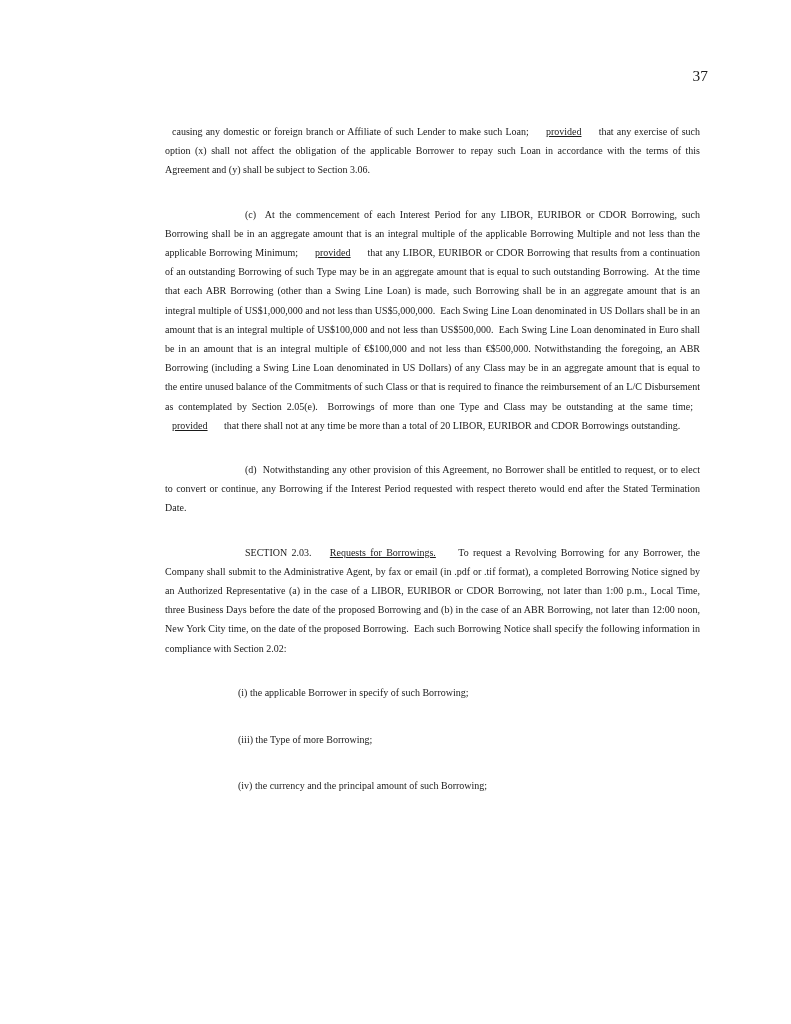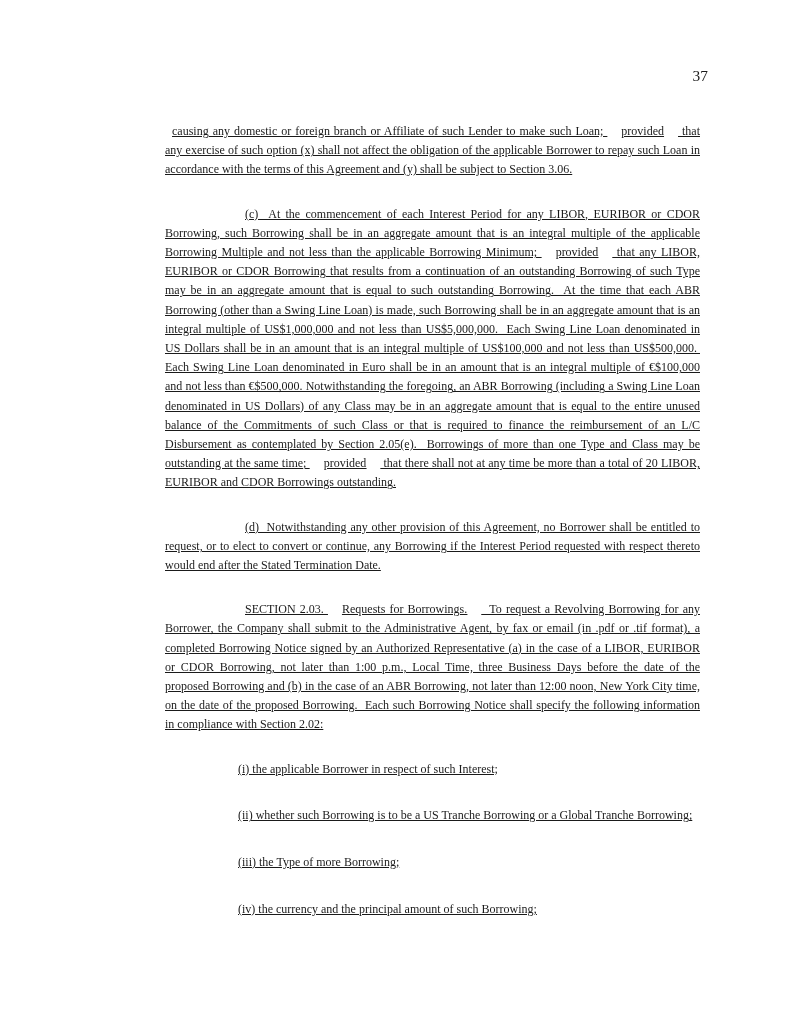--- a/index.html
+++ b/index.html
@@ -20,24 +20,23 @@
     width: 701px;
     text-align: right;
     font-size: 15.4px;
     line-height: 19.2px;
   }
   .content {
     position: absolute;
     left: 137px;
     top: 94px;
     width: 563px;
-    font-size: 12px;
+    font-size: 10px;
     line-height: 19.2px;
     text-align: justify;
-    text-decoration: underline;
   }
   p.para { margin-bottom: 11px; }
   p.para.indent { text-indent: 73px; }
   p.list-item {
     margin-left: 36px;
     text-indent: 37px;
     margin-bottom: 13.5px;
   }
   .ul { text-decoration: underline; }
   .footer {
@@ -58,22 +57,21 @@
   <div class="content">
 
     <p class="para"><span>causing any domestic or foreign branch or Affiliate of such Lender to make such Loan; </span><span class="ul">provided</span><span> that any exercise of such option (x) shall not affect the obligation of the applicable Borrower to repay such Loan in accordance with the terms of this Agreement and (y) shall be subject to Section 3.06.</span></p>
 
     <p class="para indent"><span>(c)&nbsp; At the commencement of each Interest Period for any LIBOR, EURIBOR or CDOR Borrowing, such Borrowing shall be in an aggregate amount that is an integral multiple of the applicable Borrowing Multiple and not less than the applicable Borrowing Minimum; </span><span class="ul">provided</span><span> that any LIBOR, EURIBOR or CDOR Borrowing that results from a continuation of an outstanding Borrowing of such Type may be in an aggregate amount that is equal to such outstanding Borrowing.&nbsp; At the time that each ABR Borrowing (other than a Swing Line Loan) is made, such Borrowing shall be in an aggregate amount that is an integral multiple of US$1,000,000 and not less than US$5,000,000.&nbsp; Each Swing Line Loan denominated in US Dollars shall be in an amount that is an integral multiple of US$100,000 and not less than US$500,000.&nbsp; Each Swing Line Loan denominated in Euro shall be in an amount that is an integral multiple of €$100,000 and not less than €$500,000. Notwithstanding the foregoing, an ABR Borrowing (including a Swing Line Loan denominated in US Dollars) of any Class may be in an aggregate amount that is equal to the entire unused balance of the Commitments of such Class or that is required to finance the reimbursement of an L/C Disbursement as contemplated by Section 2.05(e).&nbsp; Borrowings of more than one Type and Class may be outstanding at the same time; </span><span class="ul">provided</span><span> that there shall not at any time be more than a total of 20 LIBOR, EURIBOR and CDOR Borrowings outstanding.</span></p>
 
     <p class="para indent"><span>(d)&nbsp; Notwithstanding any other provision of this Agreement, no Borrower shall be entitled to request, or to elect to convert or continue, any Borrowing if the Interest Period requested with respect thereto would end after the Stated Termination Date.</span></p>
 
     <p class="para indent"><span>SECTION 2.03. </span><span class="ul">Requests for Borrowings.</span><span>&nbsp; To request a Revolving Borrowing for any Borrower, the Company shall submit to the Administrative Agent, by fax or email (in .pdf or .tif format), a completed Borrowing Notice signed by an Authorized Representative (a) in the case of a LIBOR, EURIBOR or CDOR Borrowing, not later than 1:00 p.m., Local Time, three Business Days before the date of the proposed Borrowing and (b) in the case of an ABR Borrowing, not later than 12:00 noon, New York City time, on the date of the proposed Borrowing.&nbsp; Each such Borrowing Notice shall specify the following information in compliance with Section 2.02:</span></p>
 
-    <p class="list-item">(i) the applicable Borrower in respect of such Interest;</p>
-    <p class="list-item">(ii) whether such Borrowing is to be a US Tranche Borrowing or a Global Tranche Borrowing;</p>
+    <p class="list-item">(i) the applicable Borrower in specify of such Borrowing;</p>
     <p class="list-item">(iii) the Type of more Borrowing;</p>
     <p class="list-item">(iv) the currency and the principal amount of such Borrowing;</p>
 
   </div>
 
   <div class="footer">[[3883081]]</div>
 
 </div>
 
 </body></html>

